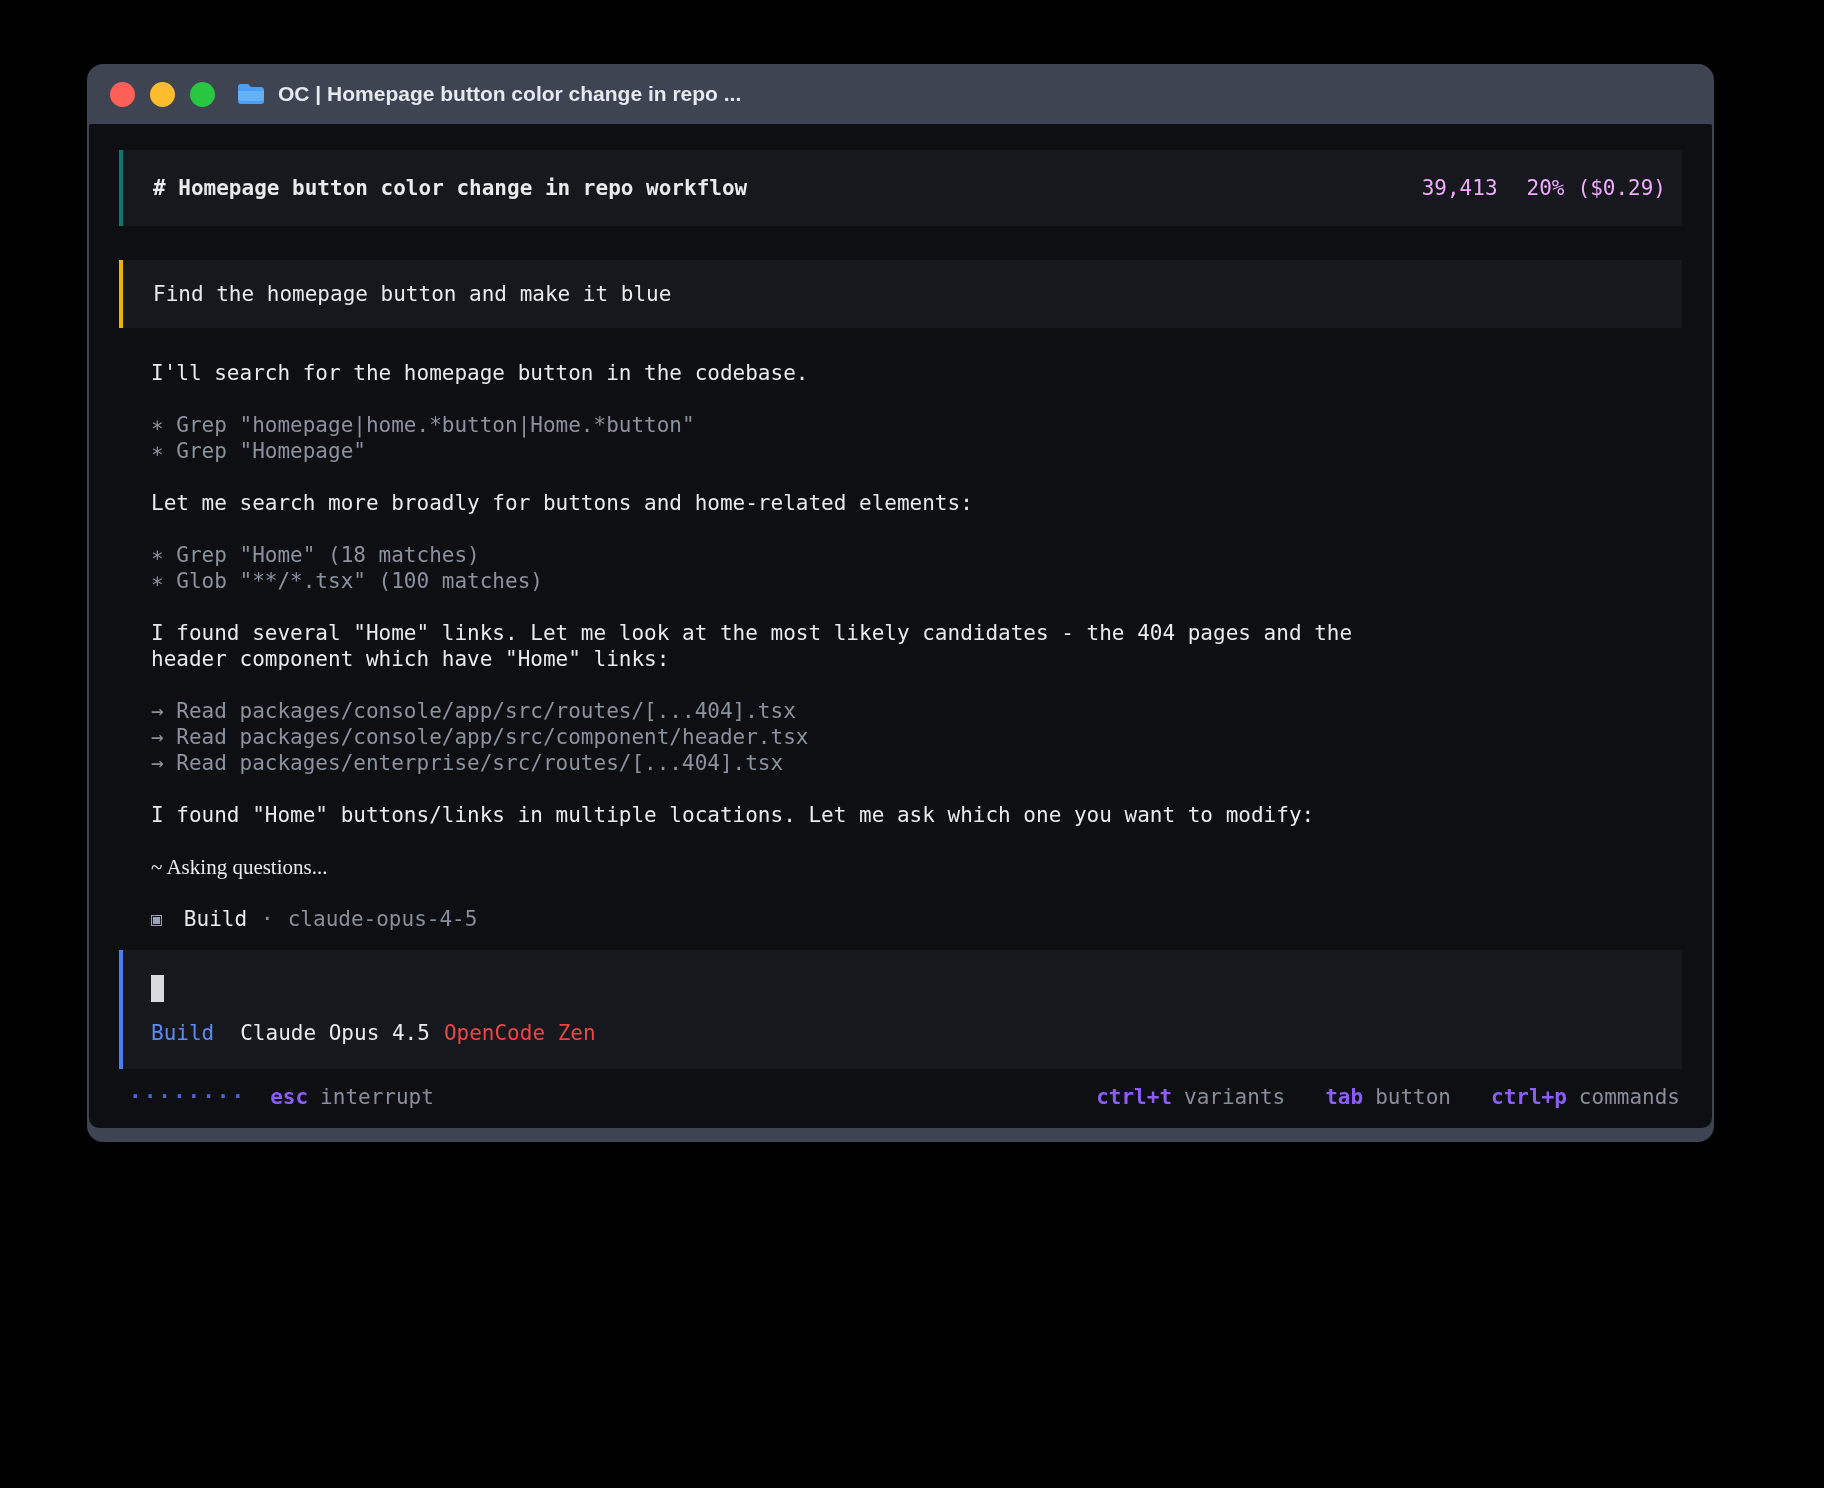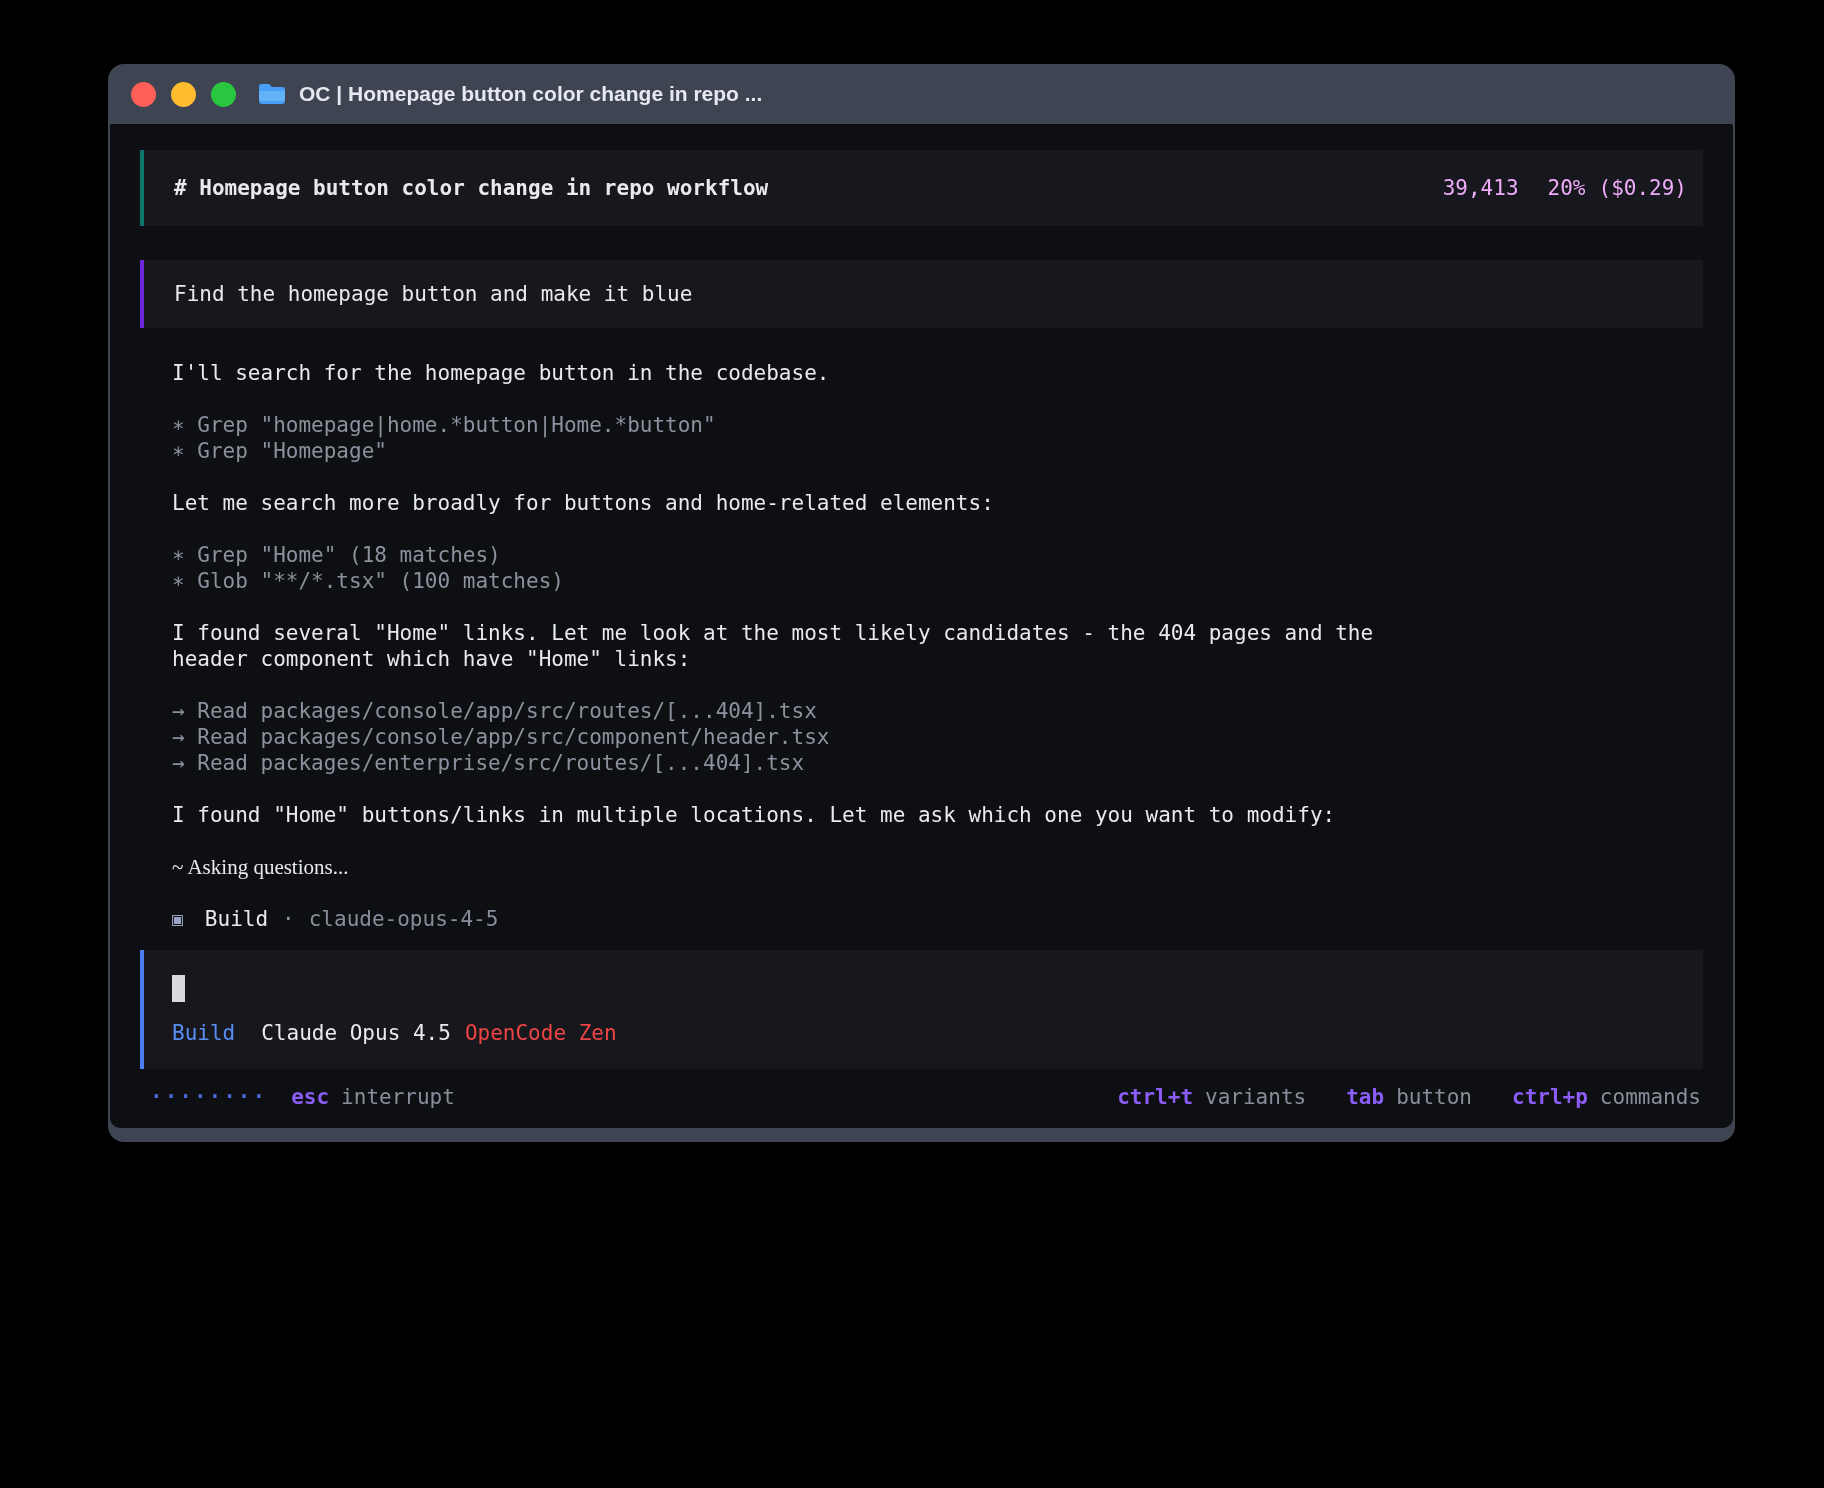--- a/index.html
+++ b/index.html
@@ -1,20 +1,20 @@
 <!DOCTYPE html>
 <html><head>
 <meta charset="utf-8">
 <style>
   * { margin: 0; padding: 0; box-sizing: border-box; }
   html, body { width: 1824px; height: 1488px; background: #000000; overflow: hidden; }
   body { font-family: "DejaVu Sans Mono", monospace; }
 
   .window {
-    position: absolute; left: 108px; top: 64px;
+    position: absolute; left: 87px; top: 64px;
     width: 1627px; height: 1078px;
     background: #3e4452;
     border-radius: 16px;
     display: flex; flex-direction: column;
   }
 
   
   .titlebar {
     height: 60px; flex: 0 0 60px;
     display: flex; align-items: center;
@@ -54,21 +54,21 @@
     padding: 0 16px 0 30px;
     display: flex; align-items: center; justify-content: space-between;
   }
   .session-title { font-weight: 700; color: #e8eaee; white-space: nowrap; }
   .session-stats { display: flex; color: #f0abfc; white-space: nowrap; }
   .stat-context { margin-left: 29px; }
   .stat-cost { margin-left: 13px; }
 
   .user-message {
     margin-top: 34px; height: 68px;
-    border-left: 4px solid #6d28d9;
+    border-left: 4px solid #eab308;
     padding: 0 30px;
     display: flex; align-items: center;
   }
 
   .transcript { margin-top: 32px; padding-left: 32px; }
   .para { margin-bottom: 26px; max-width: 1242px; }
   .tool-line { color: #8b919d; white-space: pre; }
   .status-line { color: #e8eaee; font-family: Liberation Serif, serif; }
 
   .agent-line { display: flex; align-items: center; margin-bottom: 0; }

